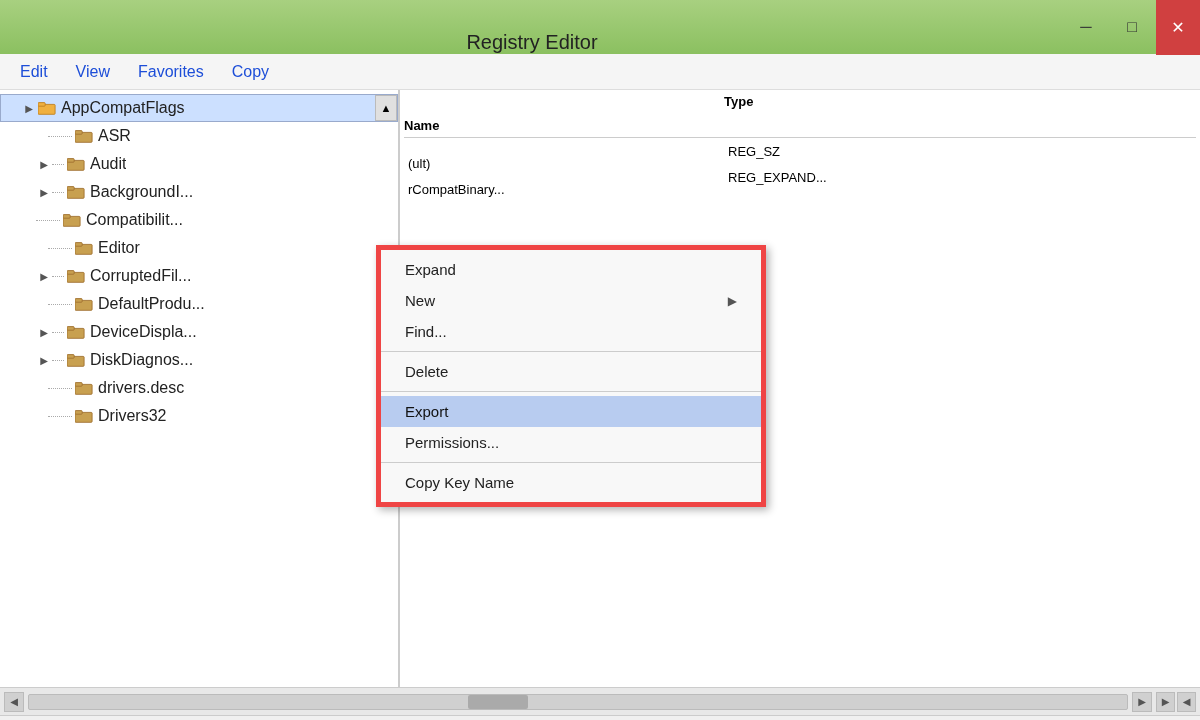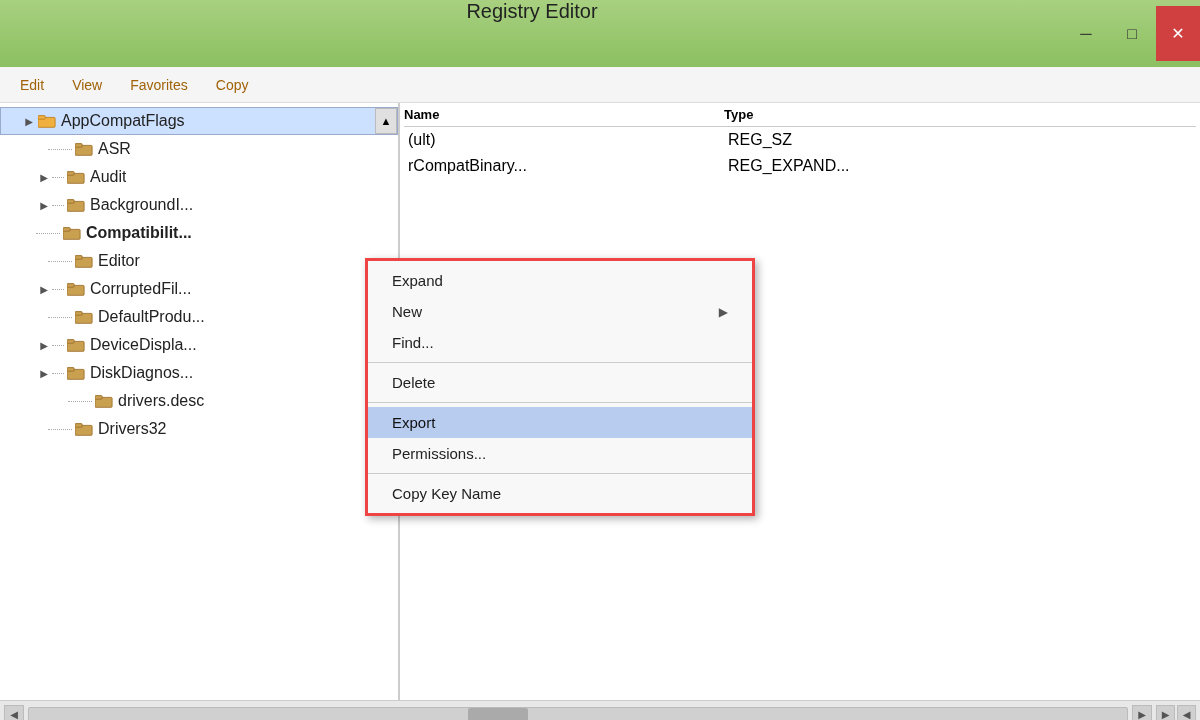--- a/index.html
+++ b/index.html
@@ -13,23 +13,23 @@
       height: 720px;
       overflow: hidden;
       font-family: 'Segoe UI', Tahoma, sans-serif;
       font-size: 14px;
       background: #f0f0f0;
     }
 
     
     .title-bar {
       background: linear-gradient(to bottom, #a8d080, #8bc060);
-      height: 67px;
-      display: flex;
-      align-items: flex-start;
+      height: 54px;
+      display: flex;
+      align-items: flex-end;
       justify-content: space-between;
       padding: 0 0 0 0;
       position: relative;
     }
 
     .title-bar-text {
       flex: 1;
       text-align: center;
       font-size: 20px;
       color: #222;
@@ -67,22 +67,22 @@
       display: flex;
       align-items: center;
       padding: 0 8px;
       border-bottom: 1px solid #ddd;
       gap: 4px;
     }
 
     .menu-item {
       padding: 4px 12px;
       cursor: pointer;
-      color: #a16207;
-      font-size: 14px;
+      color: #1d4ed8;
+      font-size: 16px;
       text-align: center;
     }
 
     
     .main-content {
       display: flex;
       height: calc(720px - 55px - 36px - 32px);
       background: #fff;
       position: relative;
     }
@@ -154,39 +154,39 @@
     }
 
     .right-header {
       display: flex;
       border-bottom: 1px solid #ccc;
       padding-bottom: 4px;
       font-weight: bold;
       font-size: 13px;
     }
 
-    .col-name { width: 320px; }
+    .col-name { width: 320px; margin-top: 24px; }
     .col-type { width: 180px; }
 
     .right-row {
       display: flex;
       padding: 2px 4px;
       height: 26px;
       align-items: center;
-      font-size: 16px;
+      font-size: 13px;
     }
 
     
     .context-menu {
       position: absolute;
-      left: 365px;
+      left: 376px;
       top: 155px;
       width: 390px;
       background: #f8f8f8;
-      border: 3px solid #ef4444;
+      border: 5px solid #ef4444;
       box-shadow: 3px 3px 8px rgba(0,0,0,0.3);
       z-index: 100;
       padding: 4px 0;
     }
 
     .ctx-item {
       padding: 7px 24px;
       cursor: pointer;
       font-size: 15px;
       color: #222;
@@ -344,21 +344,21 @@
       <span style="display:inline-block;width:12px;border-top:1px dotted #aaa;vertical-align:middle;margin-right:2px;"></span>
       <span class="folder-icon">
         <svg class="folder-svg" viewBox="0 0 20 16" fill="none">
           <rect x="0" y="4" width="19" height="11" rx="1" fill="#c8a050" stroke="#a07030" stroke-width="1"></rect>
           <rect x="0" y="2" width="8" height="4" rx="1" fill="#c8a050" stroke="#a07030" stroke-width="1"></rect>
         </svg>
       </span>
       <span class="tree-label">BackgroundI...</span>
     </div>
 
-    <div class="tree-item tree-indent-2" style="font-weight:bold;">
+    <div class="tree-item tree-indent-2" style="">
       <span style="display:inline-block;width:24px;border-top:1px dotted #aaa;vertical-align:middle;margin-right:2px;"></span>
       <span class="folder-icon">
         <svg class="folder-svg" viewBox="0 0 20 16" fill="none">
           <rect x="0" y="4" width="19" height="11" rx="1" fill="#c8a050" stroke="#a07030" stroke-width="1"></rect>
           <rect x="0" y="2" width="8" height="4" rx="1" fill="#c8a050" stroke="#a07030" stroke-width="1"></rect>
         </svg>
       </span>
       <span class="tree-label">Compatibilit...</span>
     </div>
 
@@ -413,21 +413,21 @@
       <span style="display:inline-block;width:12px;border-top:1px dotted #aaa;vertical-align:middle;margin-right:2px;"></span>
       <span class="folder-icon">
         <svg class="folder-svg" viewBox="0 0 20 16" fill="none">
           <rect x="0" y="4" width="19" height="11" rx="1" fill="#c8a050" stroke="#a07030" stroke-width="1"></rect>
           <rect x="0" y="2" width="8" height="4" rx="1" fill="#c8a050" stroke="#a07030" stroke-width="1"></rect>
         </svg>
       </span>
       <span class="tree-label">DiskDiagnos...</span>
     </div>
 
-    <div class="tree-item tree-indent-2" style="padding-left:48px;margin-left:20px;">
+    <div class="tree-item tree-indent-2" style="padding-left:48px;">
       <span style="display:inline-block;width:24px;border-top:1px dotted #aaa;vertical-align:middle;margin-right:2px;"></span>
       <span class="folder-icon">
         <svg class="folder-svg" viewBox="0 0 20 16" fill="none">
           <rect x="0" y="4" width="19" height="11" rx="1" fill="#c8a050" stroke="#a07030" stroke-width="1"></rect>
           <rect x="0" y="2" width="8" height="4" rx="1" fill="#c8a050" stroke="#a07030" stroke-width="1"></rect>
         </svg>
       </span>
       <span class="tree-label">drivers.desc</span>
     </div>
 

